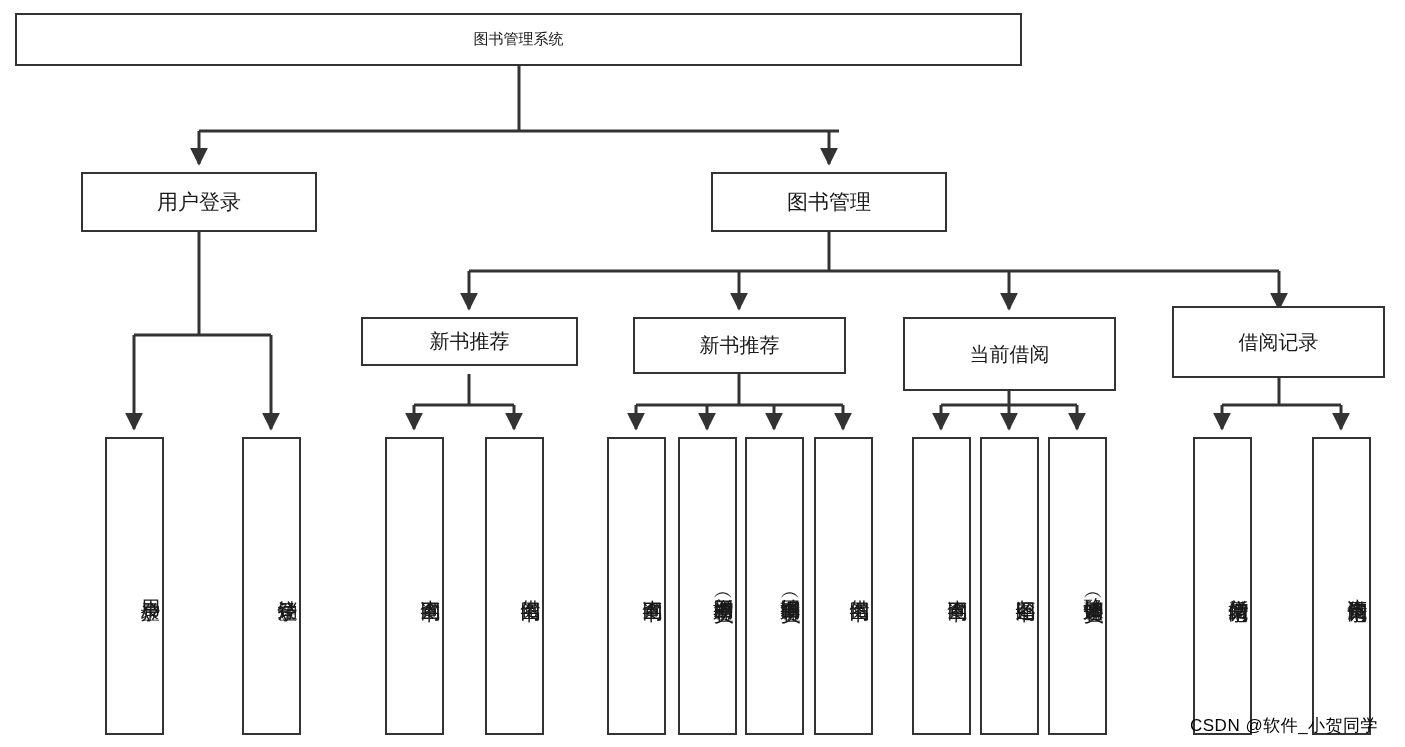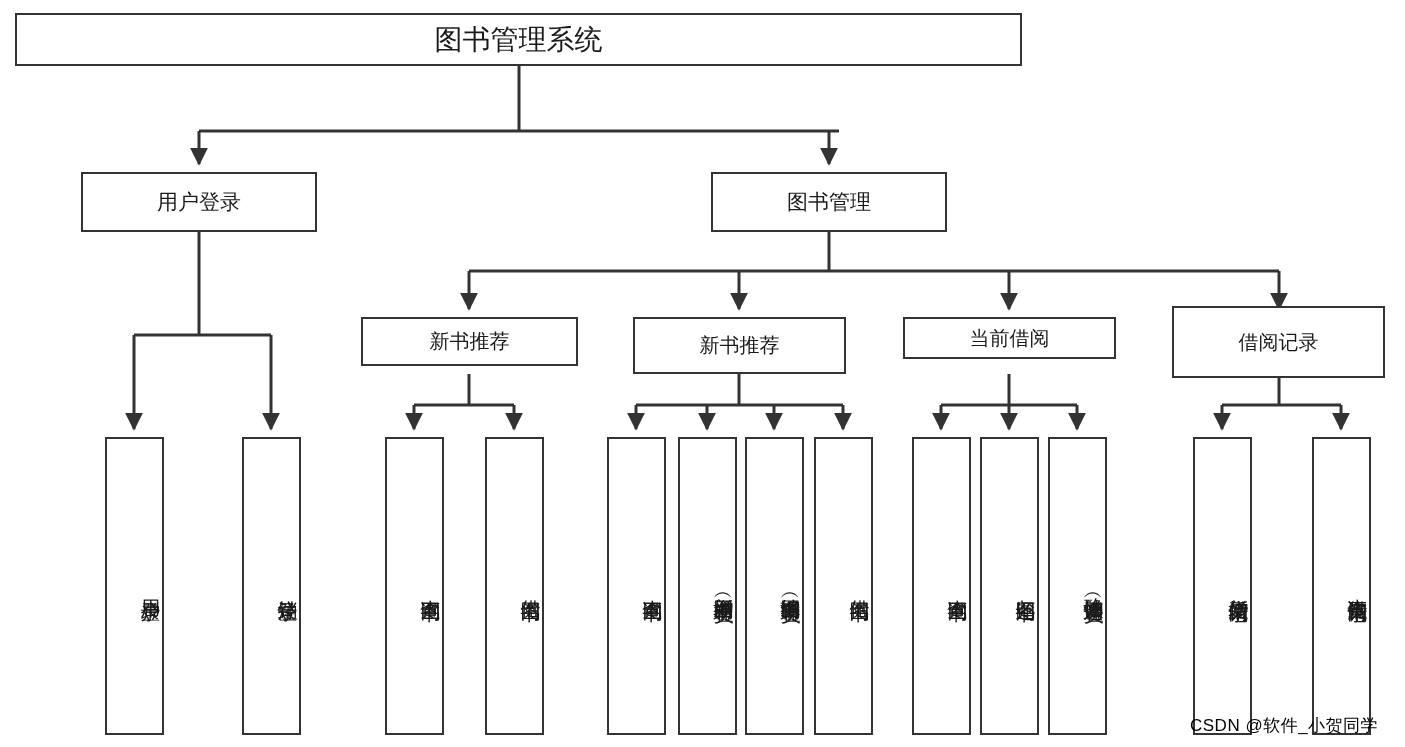--- a/index.html
+++ b/index.html
@@ -33,21 +33,21 @@
     background: #ffffff;
     border: 2px solid #333333;
     display: flex;
     align-items: center;
     justify-content: center;
     text-align: center;
     color: #1a1a1a;
     z-index: 2;
   }
   .node.root {
-    font-size: 28px;
+    font-size: 15px;
   }
   .node.lvl1 {
     font-size: 21px;
   }
   .node.lvl2 {
     font-size: 20px;
   }
   .node.leaf {
     font-size: 20px;
     writing-mode: vertical-rl;
@@ -137,21 +137,21 @@
   <div class="node lvl1" style="left:711px; top:172px; width:236px; height:60px;">
     <span>图书管理</span>
   </div>
 
   <div class="node lvl2" style="left:361px; top:317px; width:217px; height:49px;">
     <span>新书推荐</span>
   </div>
   <div class="node lvl2" style="left:633px; top:317px; width:213px; height:57px;">
     <span>新书推荐</span>
   </div>
-  <div class="node lvl2" style="left:903px; top:317px; width:213px; height:42px;">
+  <div class="node lvl2" style="left:903px; top:317px; width:213px; height:74px;">
     <span>当前借阅</span>
   </div>
   <div class="node lvl2" style="left:1172px; top:306px; width:213px; height:72px;">
     <span>借阅记录</span>
   </div>
 
   <div class="node leaf" style="left:105px; top:437px; width:59px; height:298px;">
     <span class="vtext">用户登录</span>
   </div>
   <div class="node leaf" style="left:242px; top:437px; width:59px; height:298px;">

